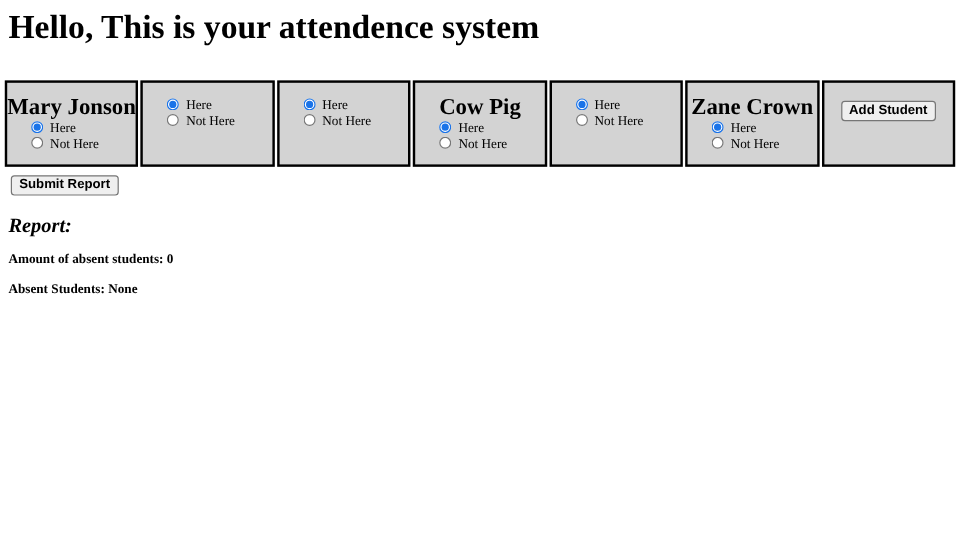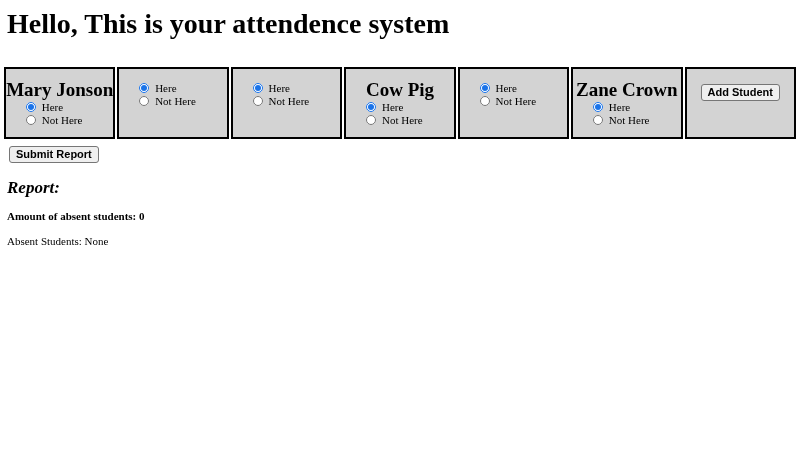--- a/index.html
+++ b/index.html
@@ -90,21 +90,21 @@
     font-style: italic;
   }
   h3.absent-count {
     font-size: 11px;
     font-weight: bold;
     line-height: 15px;
     margin: 0 0 0 7px;
   }
   h4.absent-list {
     font-size: 11px;
-    font-weight: normal;
+    font-weight: bold;
     line-height: 13px;
     margin: 11px 0 6px 7px;
   }
 </style>
 </head>
 <body>
 
 <h1 class="page-title">Hello, This is your attendence system</h1>
 
 <div class="attendance-row" id="attendance-row">

